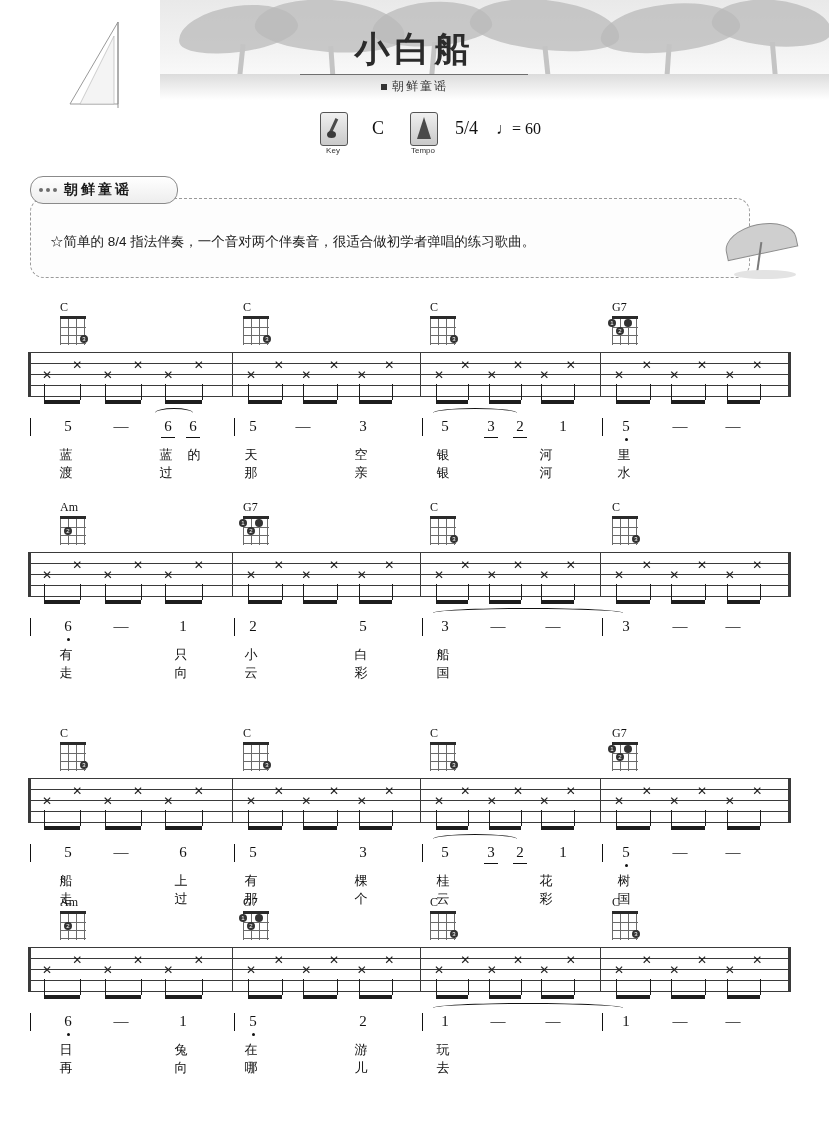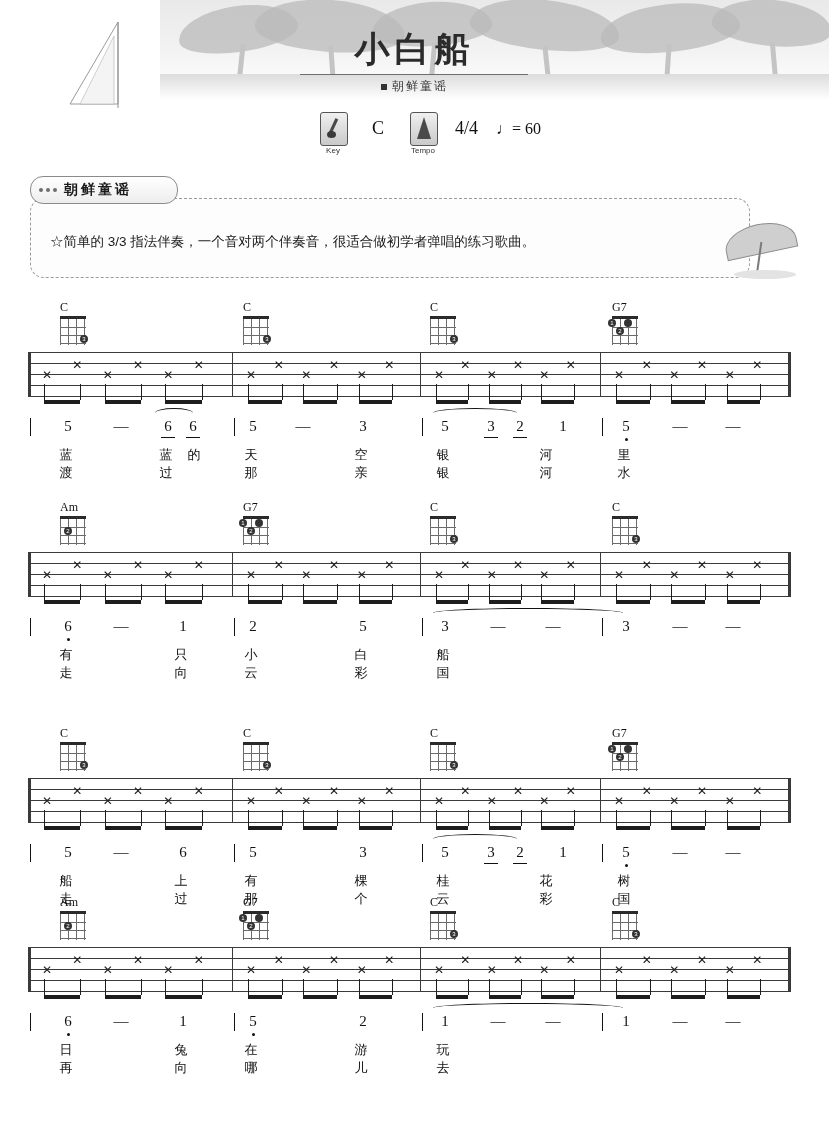--- a/index.html
+++ b/index.html
@@ -209,35 +209,35 @@
         <div class="head"></div>
     </div>
     <div class="badge-lbl" style="left:3px;top:36px;">Key</div>
     <div class="keyval" style="left:62px;top:8px;">C</div>
 
     <div class="badge metro" style="left:100px;top:2px;">
       <div class="tri"></div>
     </div>
     <div class="badge-lbl" style="left:93px;top:36px;">Tempo</div>
 
-    <div class="keyval" style="left:145px;top:8px;">4/4</div>
+    <div class="keyval" style="left:145px;top:8px;">5/4</div>
     <div class="tempoval" style="left:186px;top:10px;">♩= 60</div>
   </div>
 </div>
 
 <div class="ana-box"></div>
 <div class="ana-tab">
   <span class="dots">
       <i></i>
       <i></i>
       <i></i>
     </span>
   <span class="txt">朝鲜童谣</span>
 </div>
-<div class="ana-text">☆简单的 3/3 指法伴奏，一个音对两个伴奏音，很适合做初学者弹唱的练习歌曲。</div>
+<div class="ana-text">☆简单的 8/4 指法伴奏，一个音对两个伴奏音，很适合做初学者弹唱的练习歌曲。</div>
 <div class="umbrella">
   <div class="canopy"></div>
     <div class="pole"></div>
     <div class="sand"></div>
 </div>
 
 <div id="score-root">
     <div class="system" style="top: 300px;">
       <div class="chordname" style="left: 60px; top: 0px;">C</div>
       <div class="chordbox" style="left: 60px; top: 16px;">

